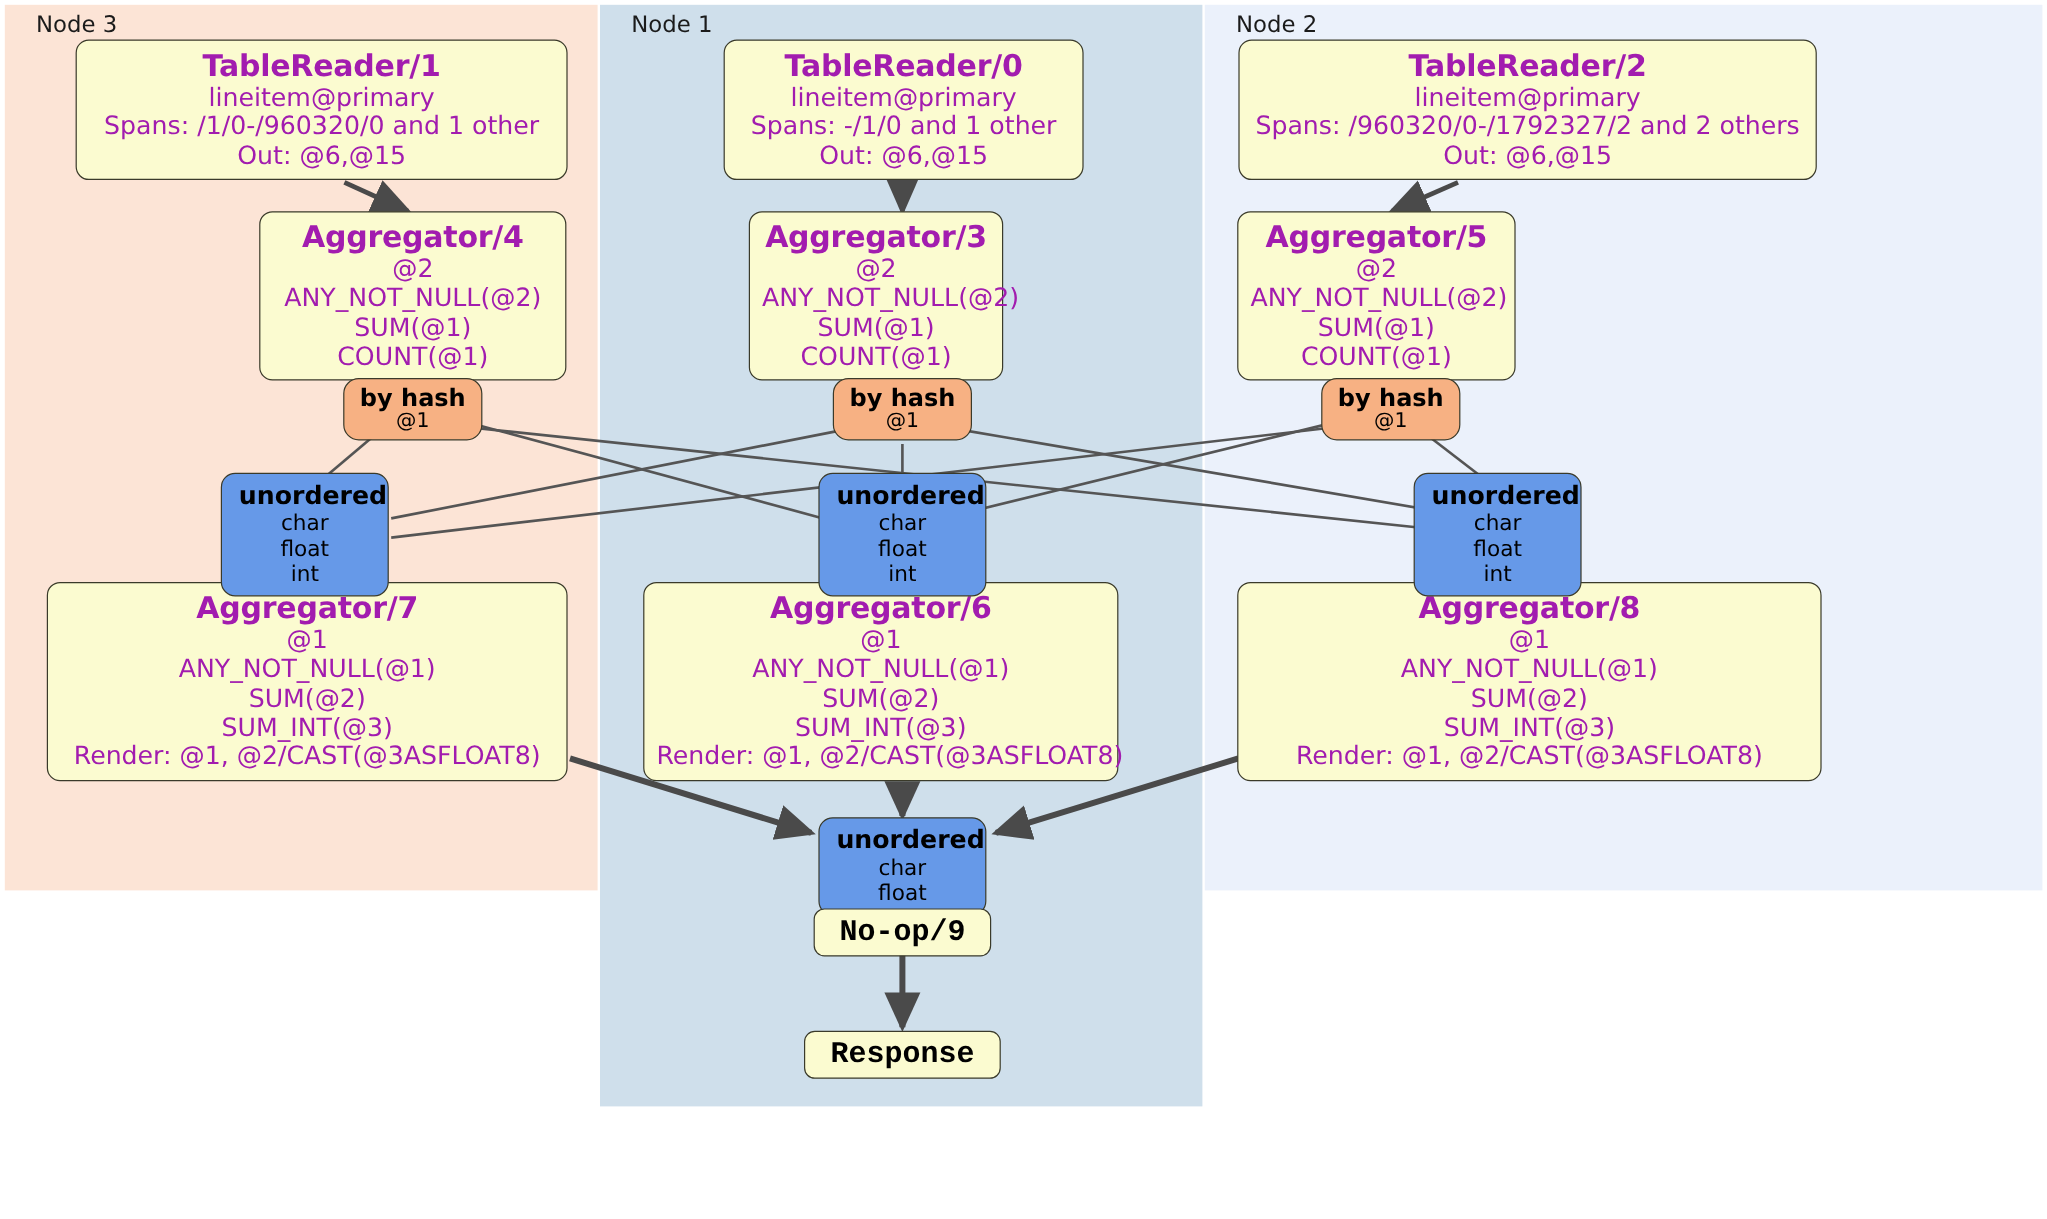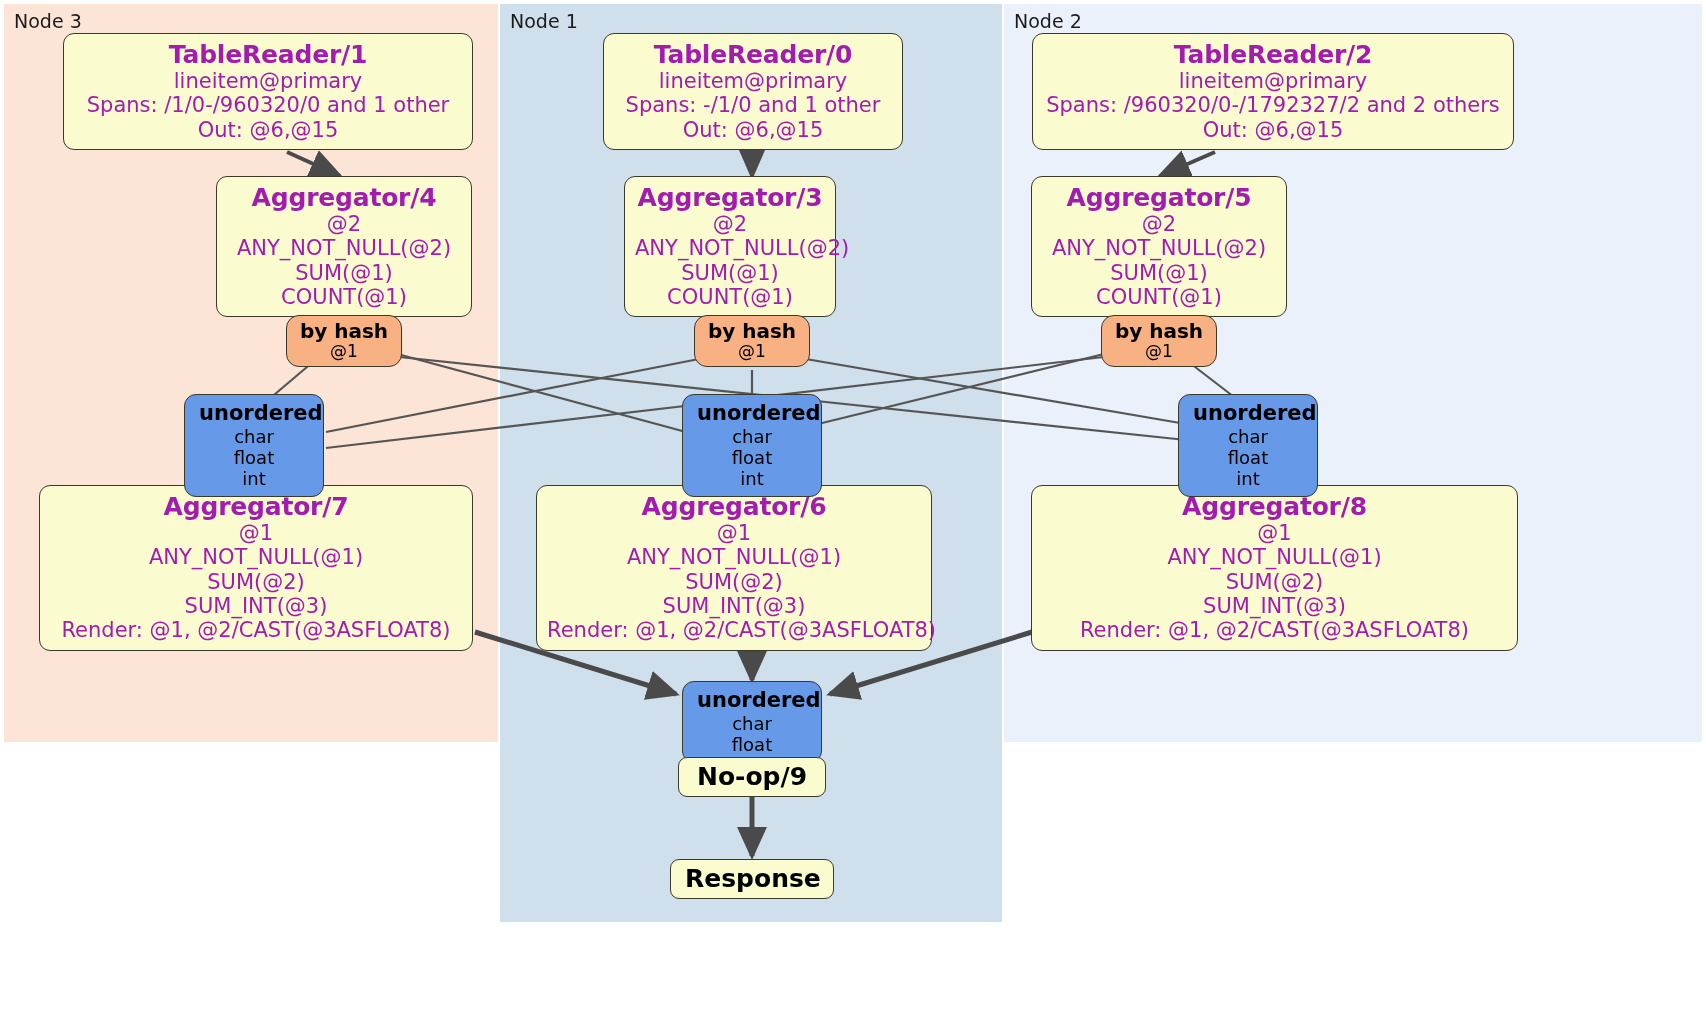--- a/index.html
+++ b/index.html
@@ -18,21 +18,21 @@
     background: #ffffff;
   }
   
   .node-panel {
     position: absolute;
     box-sizing: border-box;
   }
   .node-panel .panel-label {
     position: absolute;
     top: 6px;
-    left: 10px;
+    left: 26px;
     font-size: 19px;
     color: #1b1b1b;
     white-space: nowrap;
   }
   #panel-node3 { left: 4px;    top: 4px;  width: 494px;  height: 738px; background: #fce4d6; }
   #panel-node1 { left: 500px;  top: 4px;  width: 502px;  height: 918px; background: #cfdfeb; }
   #panel-node2 { left: 1004px; top: 4px;  width: 698px;  height: 738px; background: #ebf1fb; padding-left: 11px; }
 
   
   #edges {
@@ -97,21 +97,21 @@
   .small-box {
     position: absolute;
     box-sizing: border-box;
     background: #fbfbd0;
     border: 1.6px solid #3a3a2a;
     border-radius: 9px;
     text-align: center;
     padding: 4px 14px 5px 14px;
     color: #000;
   }
-  .small-box .title { font-weight: bold; font-size: 25px; white-space: nowrap; }
+  .small-box .title { font-weight: bold; font-size: 25px; white-space: nowrap; font-family: Liberation Mono, monospace; }
 
   
   .layer-proc   { z-index: 3; }
   .layer-router { z-index: 5; }
   .layer-recv   { z-index: 5; }
   .layer-final  { z-index: 6; }
 </style>
 </head>
 <body>
 
@@ -246,21 +246,21 @@
     <div class="title">Response</div>
   </div>
 
   <div class="proc-box layer-proc" style="left:1032px; top:33px; width:482px;">
     <div class="title">TableReader/2</div>
     <div class="line">lineitem@primary</div>
     <div class="line">Spans: /960320/0-/1792327/2 and 2 others</div>
     <div class="line">Out: @6,@15</div>
   </div>
 
-  <div class="proc-box layer-proc" style="left:1031px; top:176px; width:256px;">
+  <div class="proc-box layer-proc" style="left:1031px; top:176px; width:232px;">
     <div class="title">Aggregator/5</div>
     <div class="line">@2</div>
     <div class="line">ANY_NOT_NULL(@2)</div>
     <div class="line">SUM(@1)</div>
     <div class="line">COUNT(@1)</div>
   </div>
 
   <div class="router-box layer-router" style="left:1101px; top:315px; width:116px;">
     <div class="title">by hash</div>
     <div class="line">@1</div>

